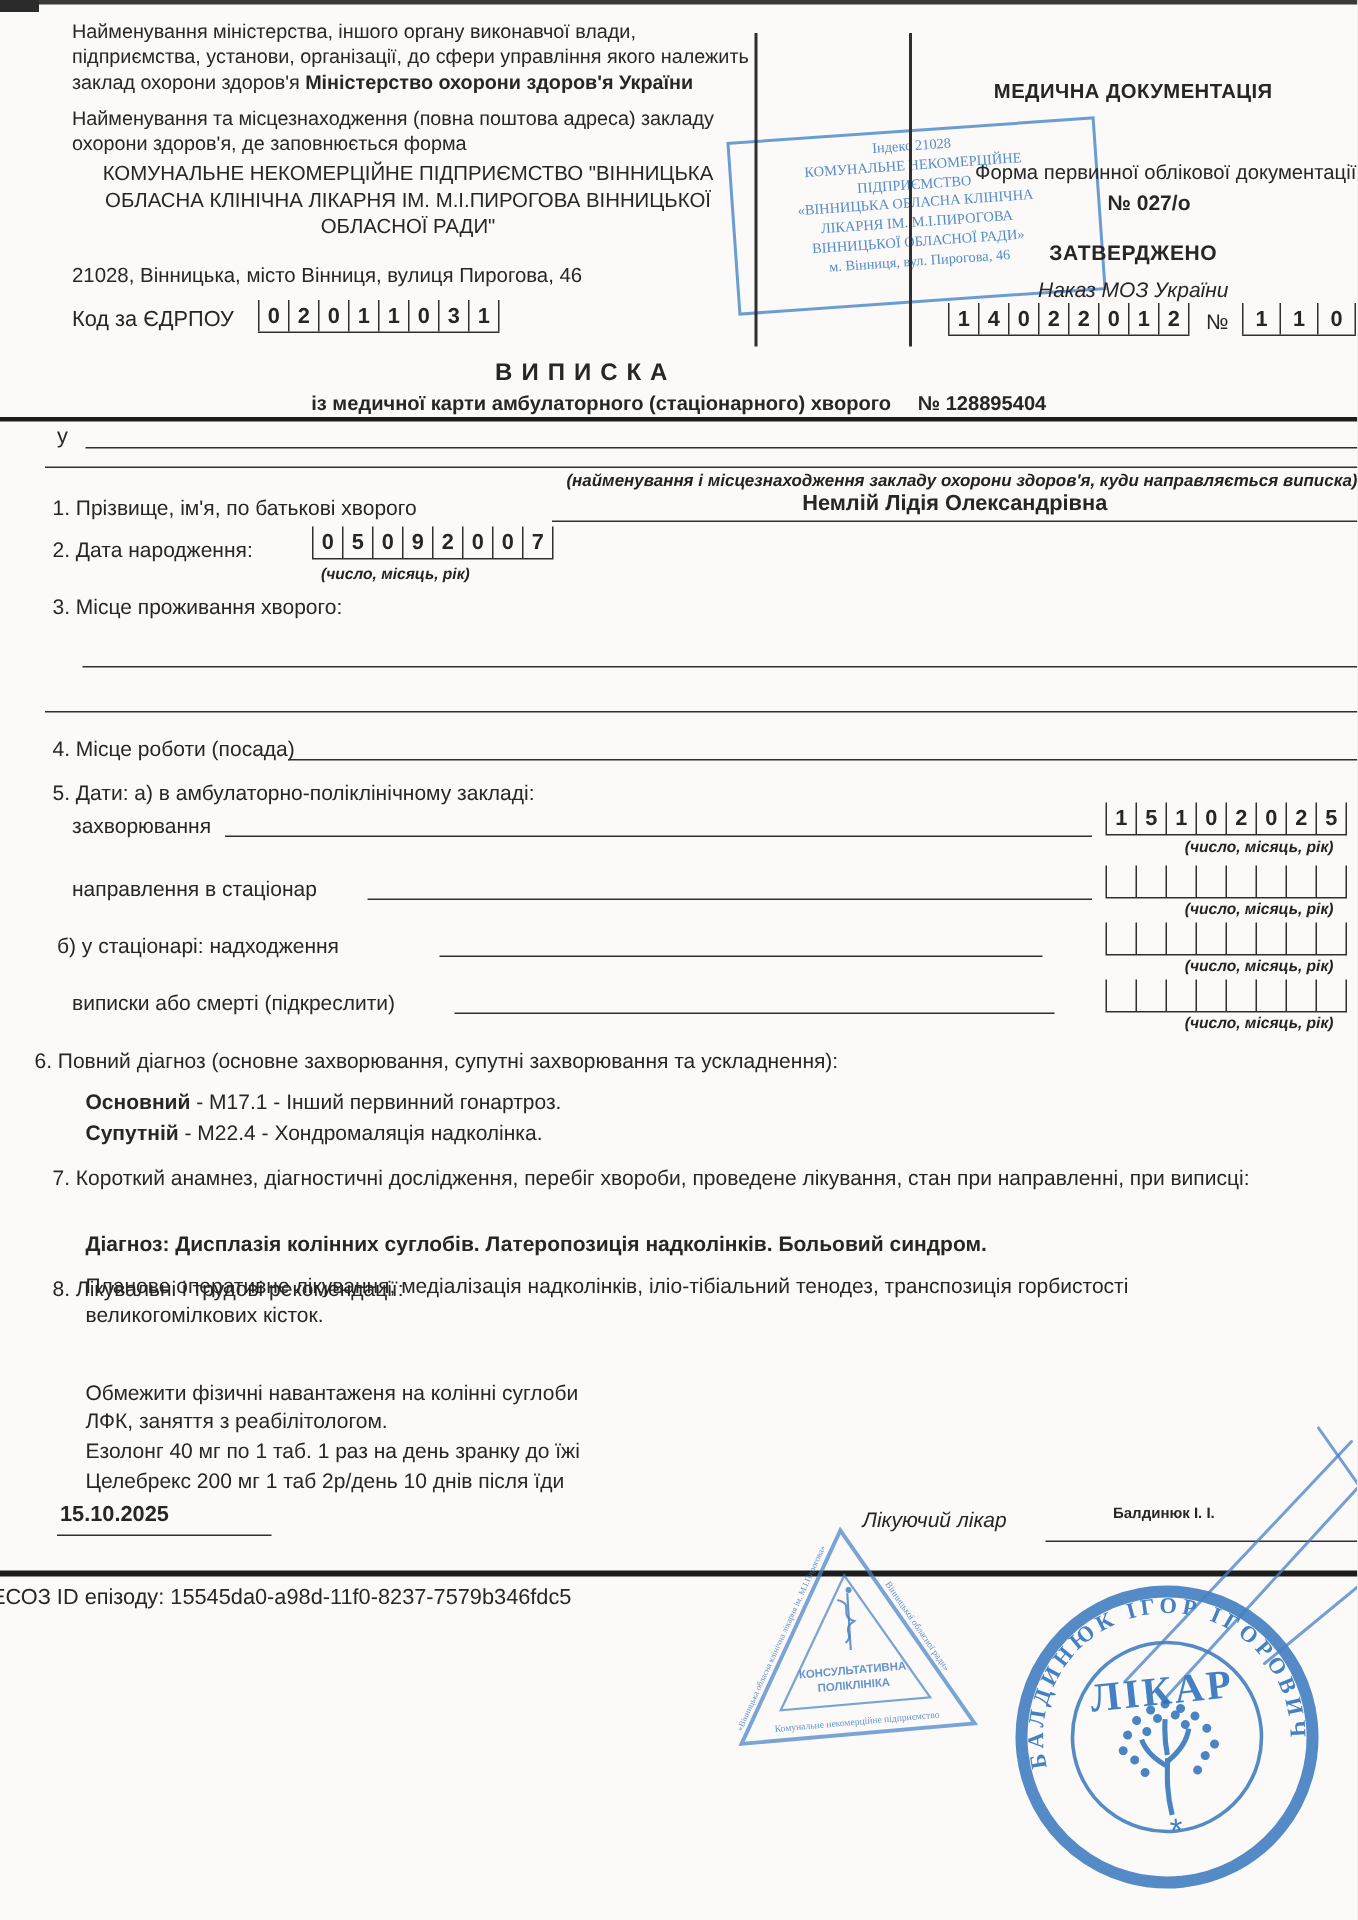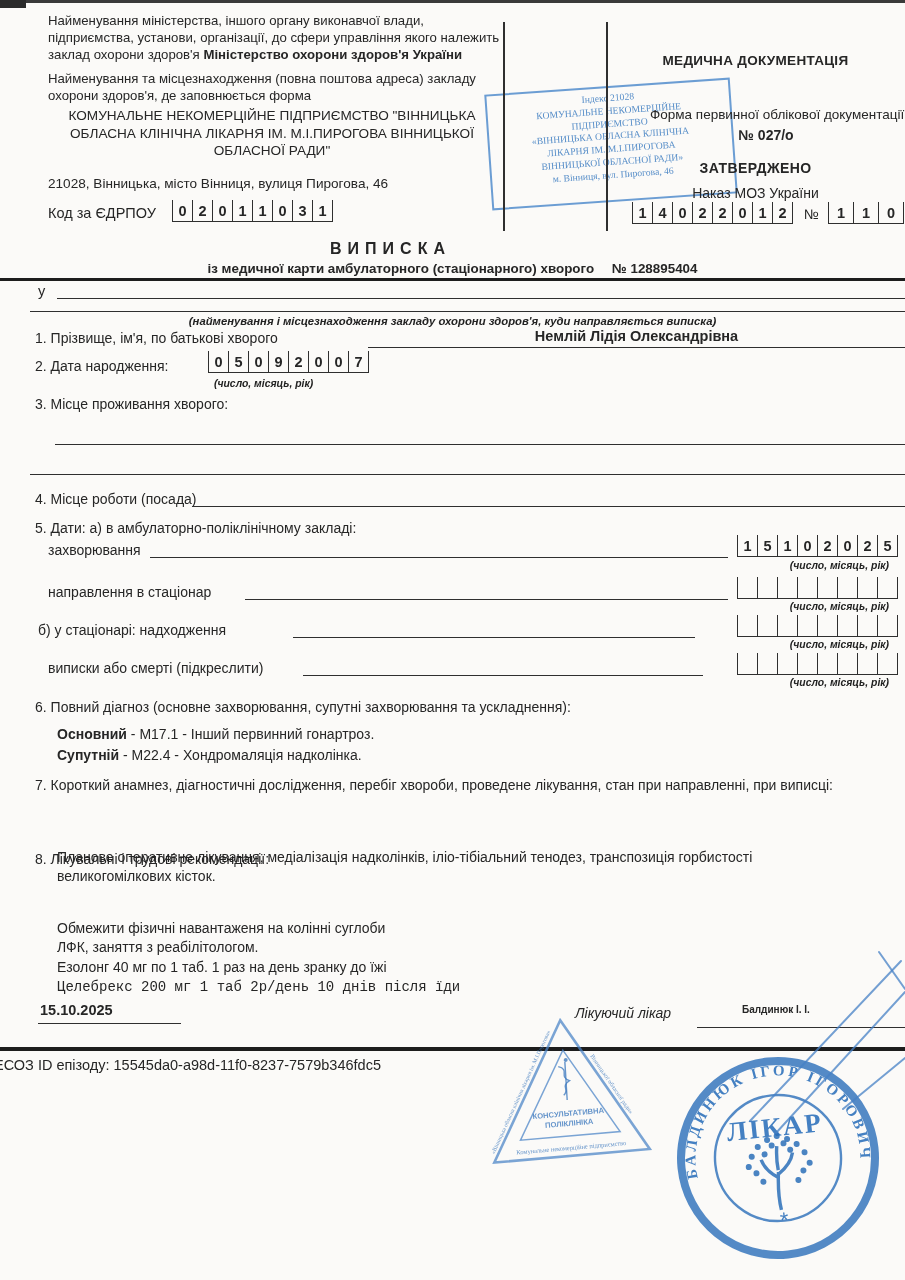--- a/index.html
+++ b/index.html
@@ -9,21 +9,21 @@
     font-family:"Liberation Sans", sans-serif; color:#262626;
   }
   .abs{position:absolute;}
   .t13{font-size:13.2px; line-height:1.3;}
   .t14{font-size:14px; line-height:1.36;}
   .b{font-weight:700;}
   .ctr{text-align:center;}
   .hline{position:absolute; height:0; border-top:1.5px solid #2f2f2f;}
   .thick{position:absolute; background:#1d1d1d;}
   .vline{position:absolute; width:1.6px; background:#2f2f2f;}
-  .hint{font-style:italic; font-weight:700; font-size:11.3px; color:#222;}
+  .hint{font-style:italic; font-weight:700; font-size:11.3px; color:#222;text-align:right;}
   .dhint{font-style:italic; font-weight:700; font-size:10.4px; color:#222;}
   .comb{display:flex; border-bottom:1.8px solid #2f2f2f;}
   .comb .cell{
     width:19px; height:21px; border-left:1.6px solid #2f2f2f;
     display:flex; align-items:center; justify-content:center;
     font-weight:700; font-size:14.5px;
   }
   .comb .cell:last-child{border-right:1.6px solid #2f2f2f;}
   .comb.wide .cell{width:24px;}
   .combrow{display:flex; align-items:flex-end;}
@@ -74,21 +74,21 @@
       <span class="cell">1</span>
     </div>
 
   <div class="vline" style="left:503px; top:22px; height:209px;"></div>
   <div class="vline" style="left:606px; top:22px; height:209px;"></div>
 
   <div class="abs b ctr" style="left:606px; top:53px; width:299px; font-size:13.5px; letter-spacing:.3px;">МЕДИЧНА ДОКУМЕНТАЦІЯ</div>
   <div class="abs" style="left:650px; top:107px; white-space:nowrap; font-size:13.5px;">Форма первинної облікової документації</div>
   <div class="abs b ctr" style="left:606px; top:127px; width:320px; font-size:14px;">№ 027/о</div>
   <div class="abs b ctr" style="left:606px; top:160px; width:299px; font-size:14px; letter-spacing:.4px;">ЗАТВЕРДЖЕНО</div>
-  <div class="abs ctr" style="left:606px; top:185px; width:299px; font-size:14px;">Наказ МОЗ України</div>
+  <div class="abs ctr" style="left:606px; top:185px; width:299px; font-size:14px;font-style:italic;">Наказ МОЗ України</div>
   <div class="abs combrow" style="left:632px; top:202px;">
     <div class="comb">
         <span class="cell">1</span>
         <span class="cell">4</span>
         <span class="cell">0</span>
         <span class="cell">2</span>
         <span class="cell">2</span>
         <span class="cell">0</span>
         <span class="cell">1</span>
         <span class="cell">2</span>
@@ -188,36 +188,37 @@
       <span class="cell"></span>
       <span class="cell"></span>
       <span class="cell"></span>
       <span class="cell"></span>
       <span class="cell"></span>
       <span class="cell"></span>
       <span class="cell"></span>
     </div>
   <div class="abs dhint" style="left:737px; top:677px; width:152px; text-align:right;">(число, місяць, рік)</div>
 
-  <div class="abs t14" style="left:35px; top:698px;text-align:center;">6. Повний діагноз (основне захворювання, супутні захворювання та ускладнення):</div>
+  <div class="abs t14" style="left:23px; top:698px;text-align:center;">6. Повний діагноз (основне захворювання, супутні захворювання та ускладнення):</div>
   <div class="abs t14" style="left:57px; top:725px;">
     <span class="b">Основний</span><span> - М17.1 - Інший первинний гонартроз.</span>
   </div>
   <div class="abs t14" style="left:57px; top:746px;">
     <span class="b">Супутній</span><span> - М22.4 - Хондромаляція надколінка.</span>
   </div>
 
   <div class="abs t14" style="left:35px; top:776px; width:856px;">7. Короткий анамнез, діагностичні дослідження, перебіг хвороби, проведене лікування, стан при направленні, при виписці:</div>
+  <div class="abs t14 b" style="left:57px; top:820px; width:830px;">Діагноз: Дисплазія колінних суглобів. Латеропозиція надколінків. Больовий синдром.</div>
 
   <div class="abs t14" style="left:35px; top:850px;">8. Лікувальні і трудові рекомендації:</div>
   <div class="abs t14" style="left:57px; top:848px; width:812px;">Планове оперативне лікування, медіалізація надколінків, іліо-тібіальний тенодез, транспозиція горбистості великогомілкових кісток.</div>
   <div class="abs t14" style="left:57px; top:919px;">Обмежити фізичні навантаженя на колінні суглоби</div>
   <div class="abs t14" style="left:57px; top:938px;">ЛФК, заняття з реабілітологом.</div>
   <div class="abs t14" style="left:57px; top:958px;">Езолонг 40 мг по 1 таб. 1 раз на день зранку до їжі</div>
-  <div class="abs t14" style="left:57px; top:978px;font-family:Liberation Mono, monospace;">Целебрекс 200 мг 1 таб 2р/день 10 днів після їди</div>
+  <div class="abs t14" style="left:57px; top:978px;">Целебрекс 200 мг 1 таб 2р/день 10 днів після їди</div>
 
   <div class="abs b" style="left:40px; top:1002px; font-size:14.5px;">15.10.2025</div>
   <div class="hline" style="left:38px; top:1023px; width:143px;"></div>
   <div class="abs t14" style="left:575px; top:1004px;font-style:italic;">Лікуючий лікар</div>
   <div class="abs b" style="left:742px; top:1004px; font-size:10px;">Балдинюк І. І.</div>
   <div class="hline" style="left:697px; top:1027px; width:208px;"></div>
 
   <div class="thick" style="left:0; top:1047px; width:905px; height:3.5px;"></div>
   <div class="abs" style="left:-6px; top:1057px; font-size:14.5px;">ЕСОЗ ID епізоду: 15545da0-a98d-11f0-8237-7579b346fdc5</div>
 

